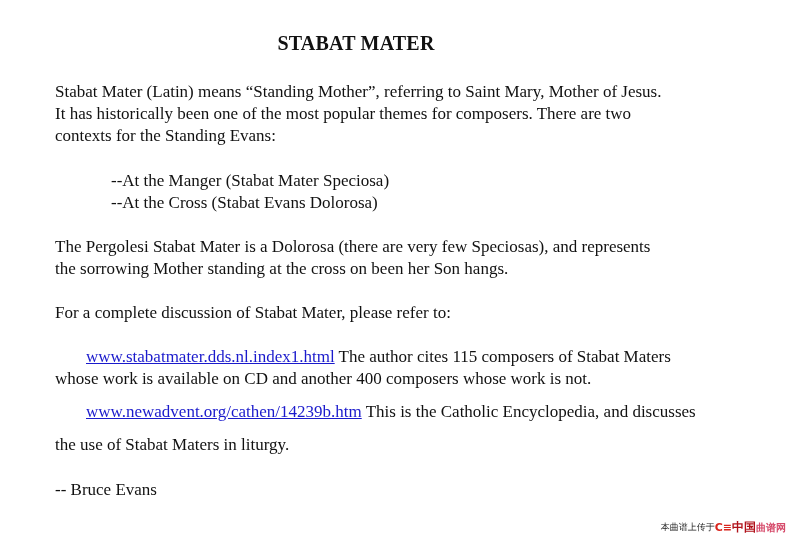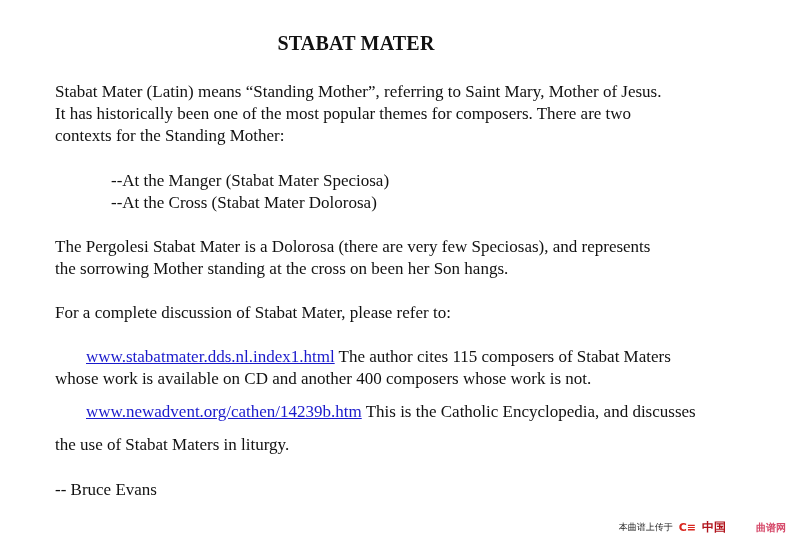--- a/index.html
+++ b/index.html
@@ -9,37 +9,37 @@
   }
   .title {
     position: absolute; top: 32px; left: 0; width: 712px; text-align: center;
     font-weight: bold; font-size: 20px; letter-spacing: 0.2px;
   }
   .line { position: absolute; left: 55px; font-size: 17px; white-space: nowrap; line-height: 20px; }
   .indent { left: 111px; }
   a.link { color: #1a1acc; text-decoration: underline; margin-left: 31px; }
   .footer {
     position: absolute; right: 14px; bottom: 10px; font-family: "DejaVu Sans", sans-serif;
-    font-size: 9px; color: #222; display: flex; align-items: center; gap: 6px;
+    font-size: 9px; color: #222; display: flex; align-items: center; 
   }
   .logo-mark { color: #d9241c; font-weight: bold; font-size: 11px; }
   .logo-cn { color: #b0121a; font-weight: bold; font-size: 12px; }
-  .logo-site { color: #d64a6a; font-weight: bold; font-size: 10px; padding-left: 24px; }
+  .logo-site { color: #d64a6a; font-weight: bold; font-size: 10px; }
 </style>
 </head>
 <body>
 
 <div class="title">STABAT MATER</div>
 
 <div class="line" style="top:82px">Stabat Mater (Latin) means “Standing Mother”, referring to Saint Mary, Mother of Jesus.</div>
 <div class="line" style="top:104px">It has historically been one of the most popular themes for composers.  There are two</div>
-<div class="line" style="top:126px">contexts for the Standing Mother:</div>
+<div class="line" style="top:126px">contexts for the Standing Evans:</div>
 
 <div class="line indent" style="top:171px">--At the Manger (Stabat Mater Speciosa)</div>
-<div class="line indent" style="top:193px">--At the Cross (Stabat Mater Dolorosa)</div>
+<div class="line indent" style="top:193px">--At the Cross (Stabat Evans Dolorosa)</div>
 
 <div class="line" style="top:237px">The Pergolesi Stabat Mater is a Dolorosa (there are very few Speciosas), and represents</div>
 <div class="line" style="top:259px">the sorrowing Mother standing at the cross on been her Son hangs.</div>
 
 <div class="line" style="top:303px">For a complete discussion of Stabat Mater, please refer to:</div>
 
 <div class="line" style="top:347px">
   <a class="link">www.stabatmater.dds.nl.index1.html</a><span> The author cites 115 composers of Stabat Maters</span>
 </div>
 <div class="line" style="top:369px">whose work is available on CD and another 400 composers whose work is not.</div>

